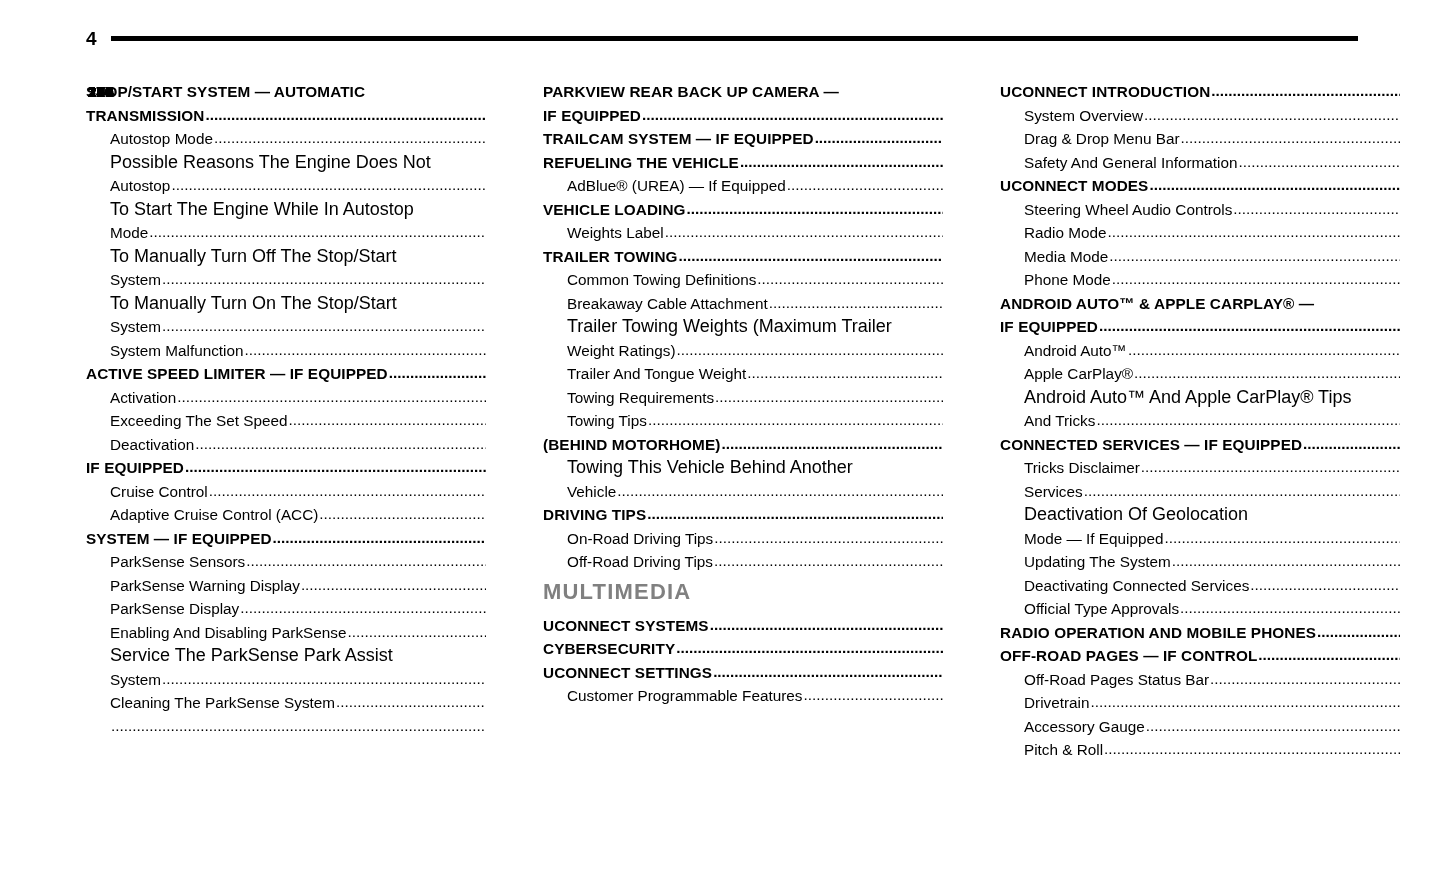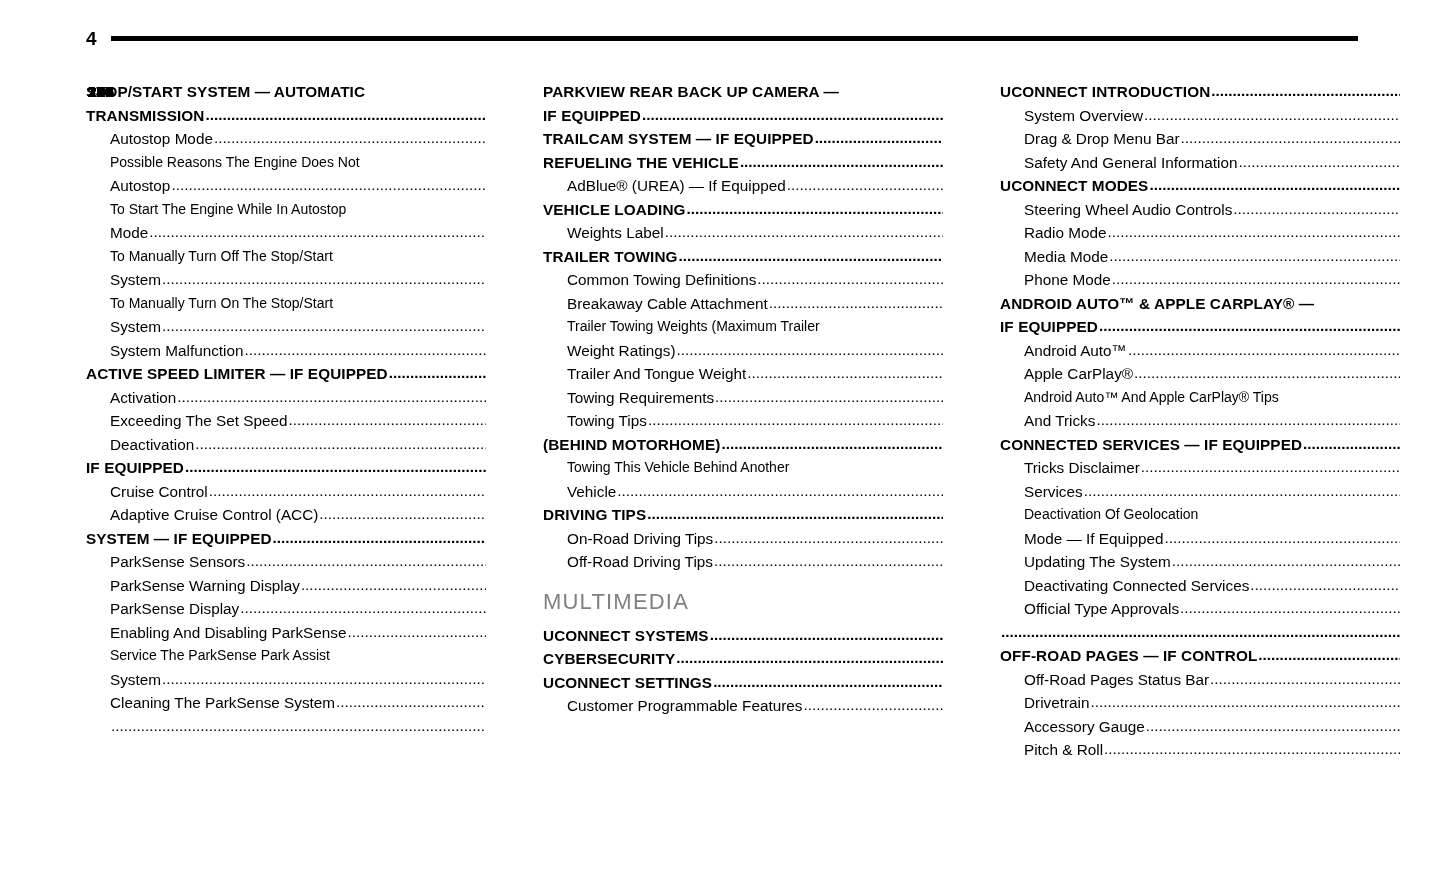--- a/index.html
+++ b/index.html
@@ -87,31 +87,31 @@
     white-space: nowrap;
     letter-spacing: 0.1px;
   }
   
   .lvl2 {
     font-weight: normal;
     padding-left: 24px;
   }
   .lvl2-cont {
     font-weight: normal;
-    font-size: 14px;
+    font-size: 18px;
     line-height: 23.5px;
     padding-left: 24px;
     white-space: nowrap;
   }
   .section-title {
     font-size: 22px;
     color: #808080;
     letter-spacing: 1.2px;
-    font-weight: normal;
-    margin-top: 14px;
+    font-weight: bold;
+    margin-top: 4px;
     margin-bottom: 8px;
     line-height: 28px;
   }
 </style>
 </head>
 <body>
 
 <div class="page">
 
   <div class="page-header">
@@ -451,20 +451,21 @@
           <span class="label">Deactivating Connected Services</span>
           <span class="dots">........................................................................................................................</span>
           <span class="page">230</span>
         </div>
         <div class="toc-entry lvl2">
           <span class="label">Official Type Approvals</span>
           <span class="dots">........................................................................................................................</span>
           <span class="page">230</span>
         </div>
         <div class="toc-entry lvl1">
+          <span class="label">RADIO OPERATION AND MOBILE PHONES</span>
           <span class="dots">........................................................................................................................</span>
           <span class="page">230</span>
         </div>
         <div class="toc-entry lvl1">
           <span class="label">OFF-ROAD PAGES — IF CONTROL</span>
           <span class="dots">........................................................................................................................</span>
           <span class="page">230</span>
         </div>
         <div class="toc-entry lvl2">
           <span class="label">Off-Road Pages Status Bar</span>

